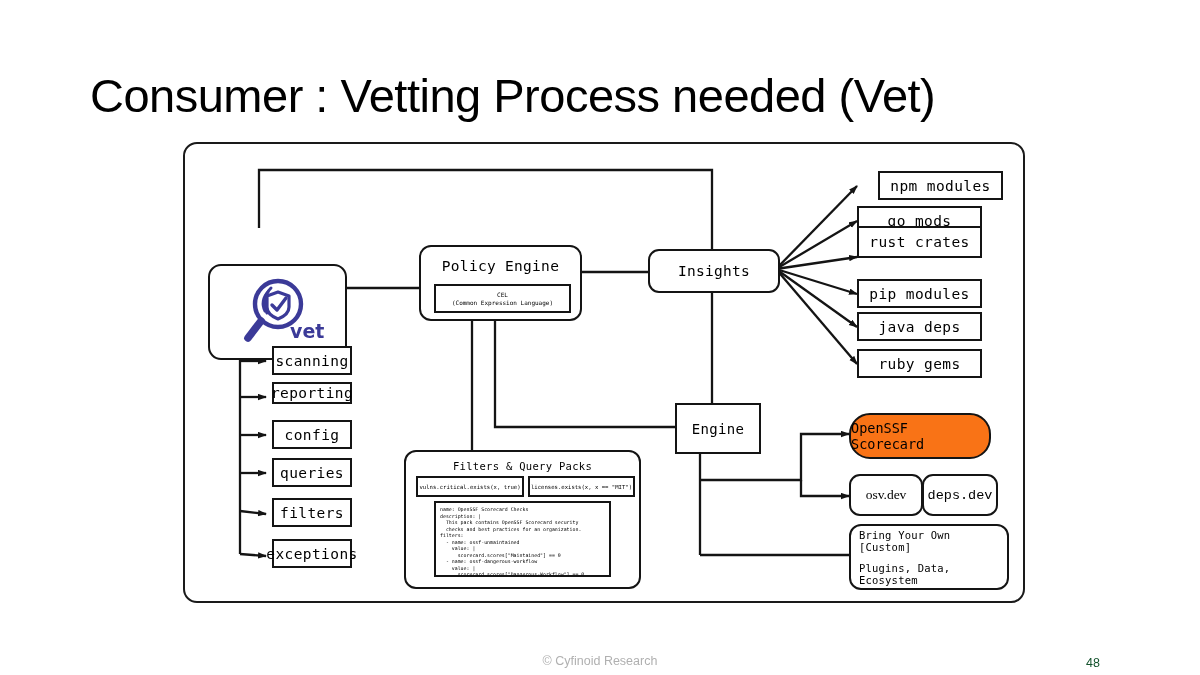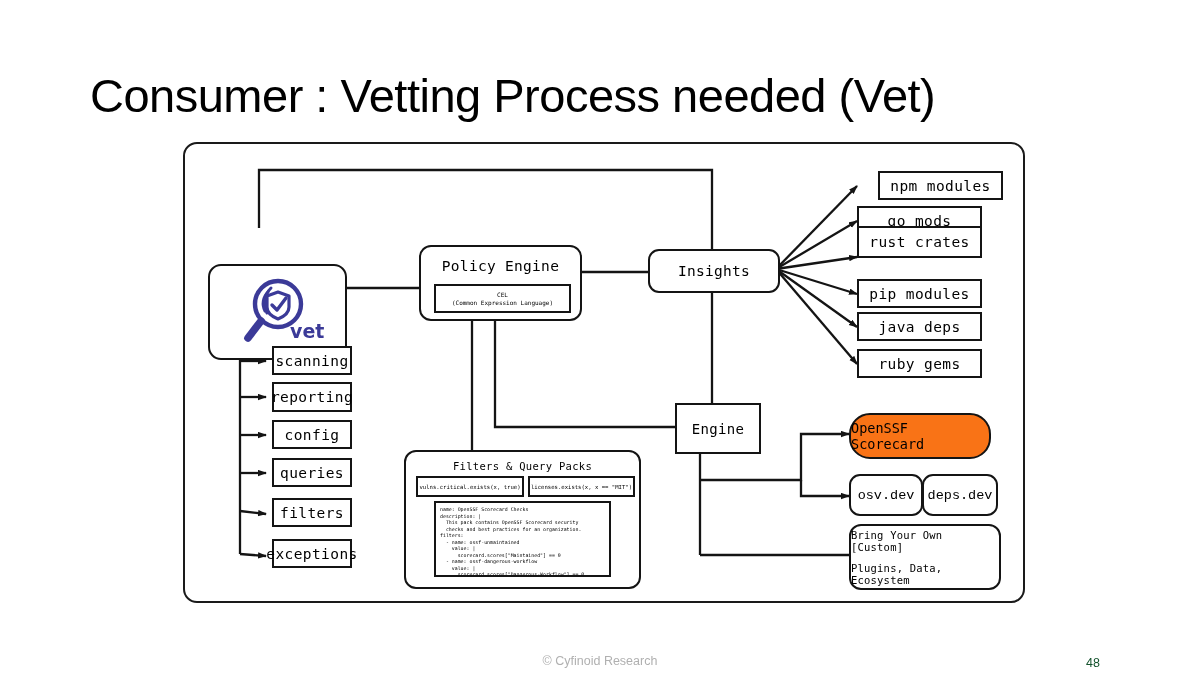--- a/index.html
+++ b/index.html
@@ -133,35 +133,36 @@
   #scorecard{
     position:absolute;left:849px;top:413px;width:138px;height:42px;
     border:2.4px solid #141414;border-radius:21px;background:#f97316;
     display:flex;align-items:center;justify-content:center;
     font-family:"DejaVu Sans Mono","Liberation Mono",monospace;font-size:13.5px;
   }
   #osv{
     position:absolute;left:849px;top:474px;width:70px;height:38px;
     border:2.4px solid #141414;border-radius:11px;background:#fff;
     display:flex;align-items:center;justify-content:center;
-    font-family:Liberation Mono, monospace;font-size:13.5px;
+    font-family:Liberation Serif, serif;font-size:13.5px;
   }
   #deps{
     position:absolute;left:922px;top:474px;width:72px;height:38px;
     border:2.4px solid #141414;border-radius:11px;background:#fff;
     display:flex;align-items:center;justify-content:center;
     font-family:Liberation Mono, monospace;font-size:13.5px;
   }
   #byo{
     position:absolute;left:849px;top:524px;width:148px;height:62px;
     border:2.4px solid #141414;border-radius:12px;background:#fff;
     display:flex;flex-direction:column;align-items:center;justify-content:center;
     gap:9px;
     font-family:"DejaVu Sans Mono","Liberation Mono",monospace;font-size:10.5px;
     letter-spacing:0.2px;
+    padding-left:8px;
   }
 
   
   #url{
     position:absolute;left:92px;top:636px;
     font-family:"Liberation Sans",sans-serif;
     font-size:17px;color:#111;
   }
   #copyright{
     position:absolute;left:0;top:654px;width:1200px;text-align:center;
@@ -249,21 +250,21 @@
       <div class="l1">CEL</div>
       <div class="l2">(Common Expression Language)</div>
     </div>
   </div>
 
   <div id="insights">Insights</div>
 
   <div id="engine">Engine</div>
 
   <div class="node rect leftbox" style="left:272px;top:346px;width:80px;height:29px;">scanning</div>
-  <div class="node rect leftbox" style="left:272px;top:382px;width:80px;height:30px;">reporting</div>
+  <div class="node rect leftbox" style="left:272px;top:382px;width:80px;height:22px;">reporting</div>
   <div class="node rect leftbox" style="left:272px;top:420px;width:80px;height:29px;">config</div>
   <div class="node rect leftbox" style="left:272px;top:458px;width:80px;height:29px;">queries</div>
   <div class="node rect leftbox" style="left:272px;top:498px;width:80px;height:29px;">filters</div>
   <div class="node rect leftbox" style="left:272px;top:539px;width:80px;height:29px;">exceptions</div>
 
   <div class="node rect ecobox" style="left:857px;top:171px;width:125px;height:29px;margin-left:21px;">npm modules</div>
   <div class="node rect ecobox" style="left:857px;top:206px;width:125px;height:29px;">go mods</div>
   <div class="node rect ecobox" style="left:857px;top:226px;width:125px;height:32px;">rust crates</div>
   <div class="node rect ecobox" style="left:857px;top:279px;width:125px;height:29px;">pip modules</div>
   <div class="node rect ecobox" style="left:857px;top:312px;width:125px;height:29px;">java deps</div>

